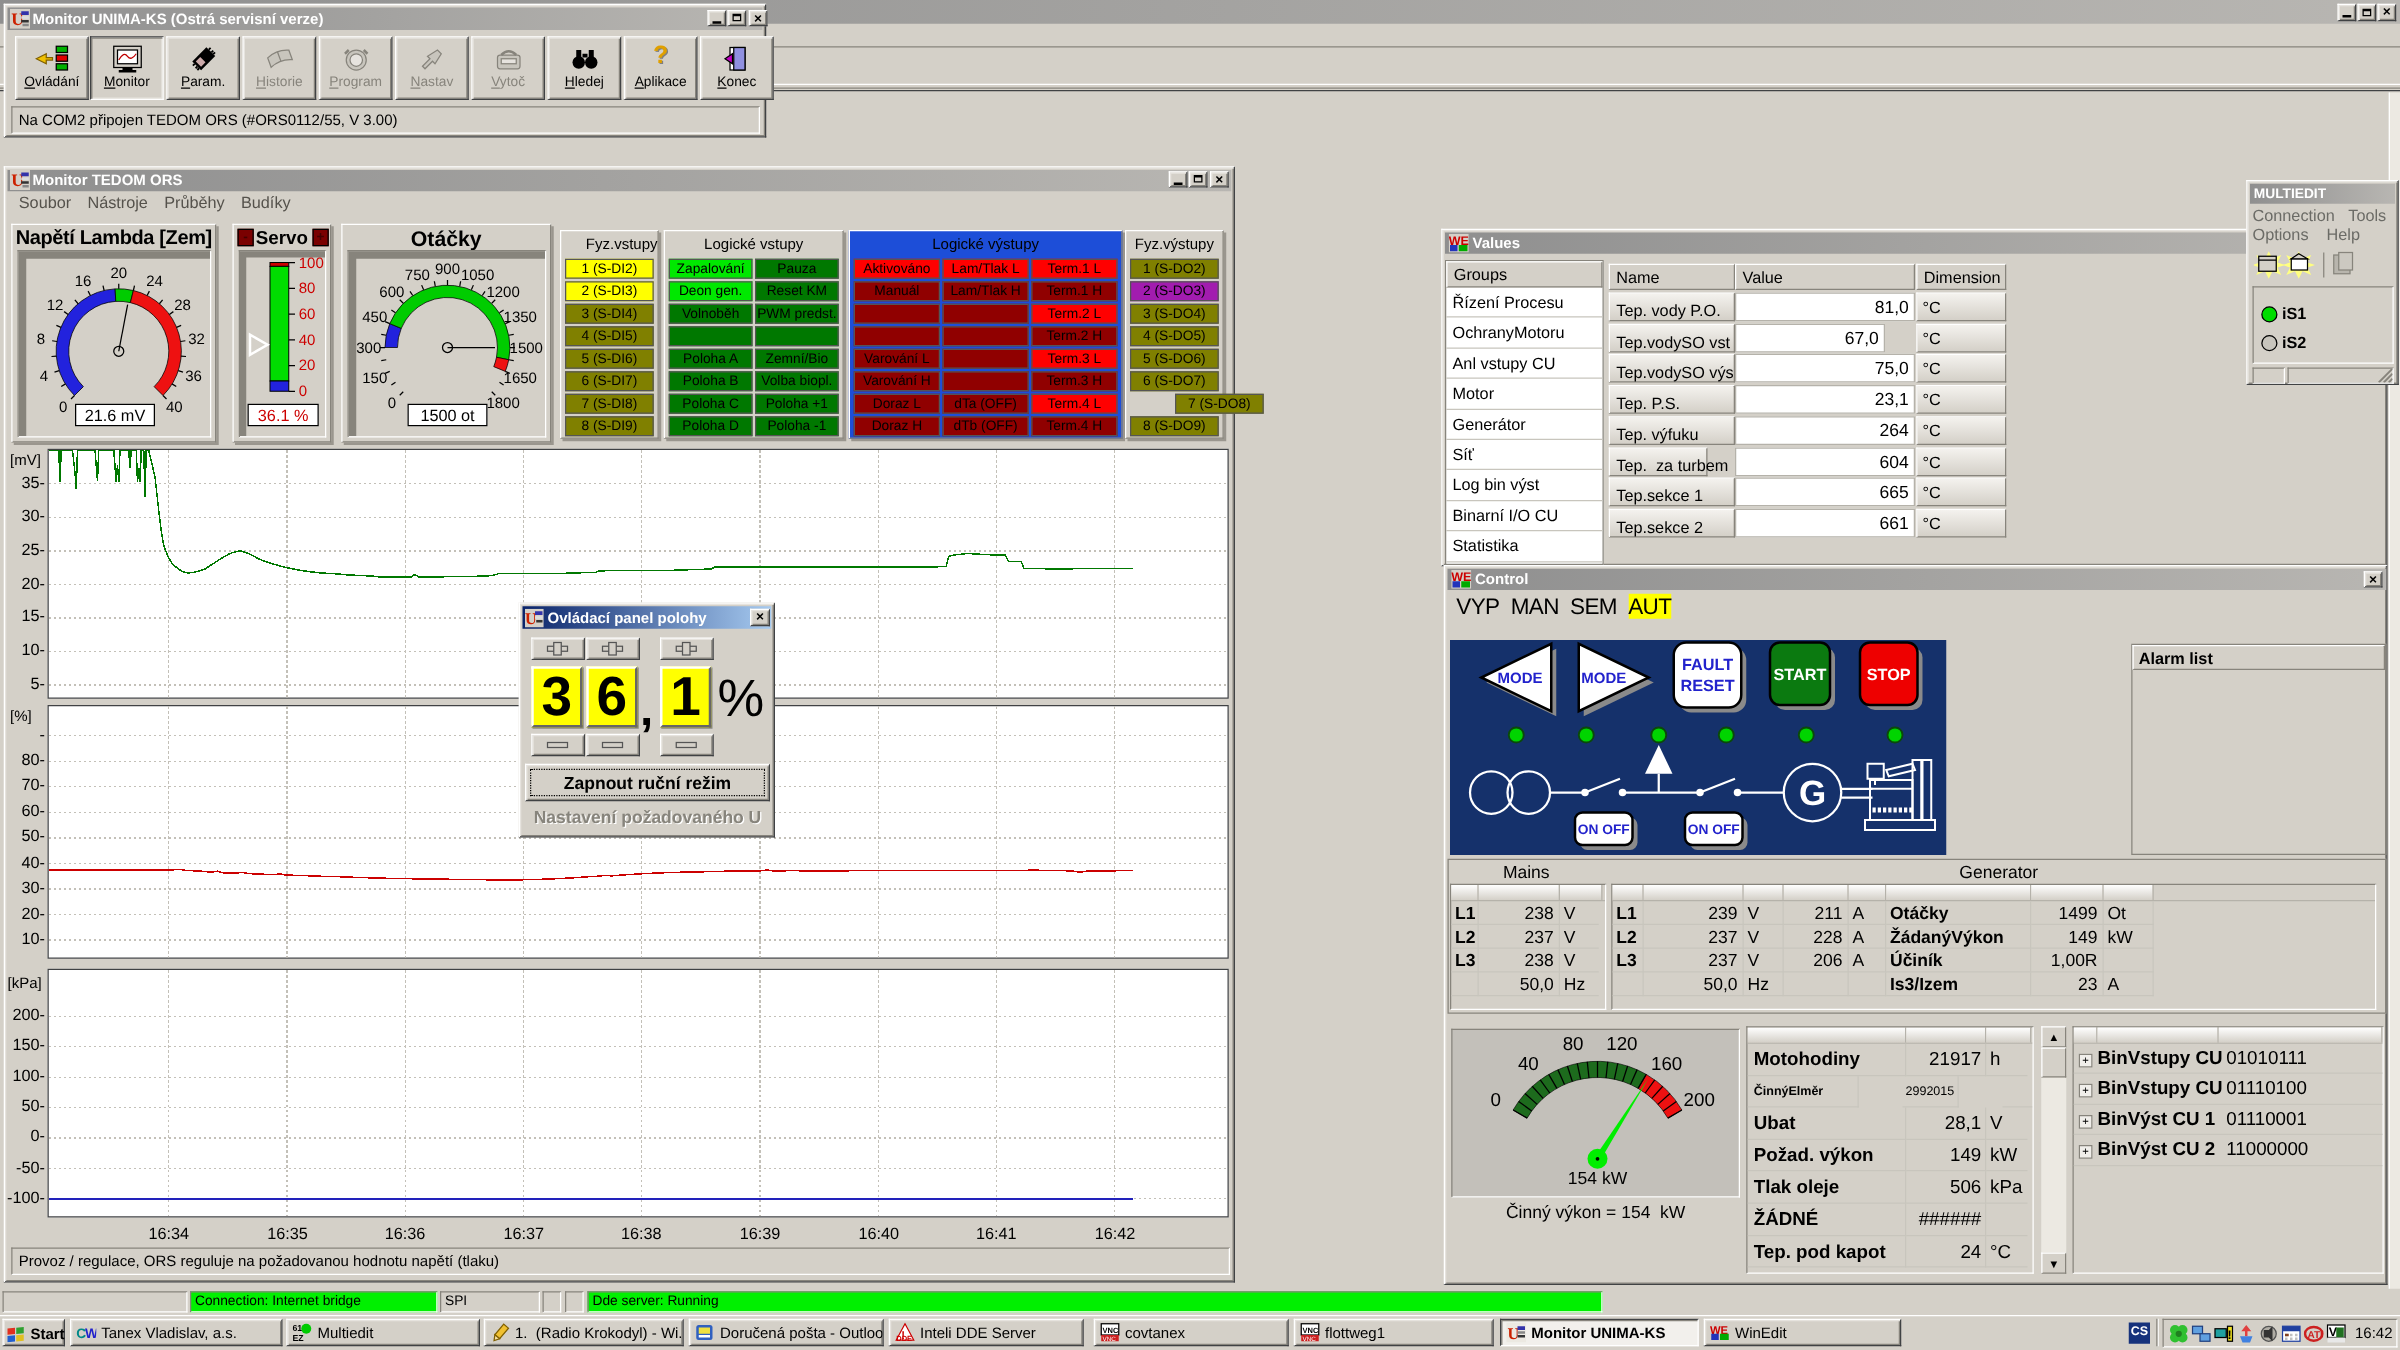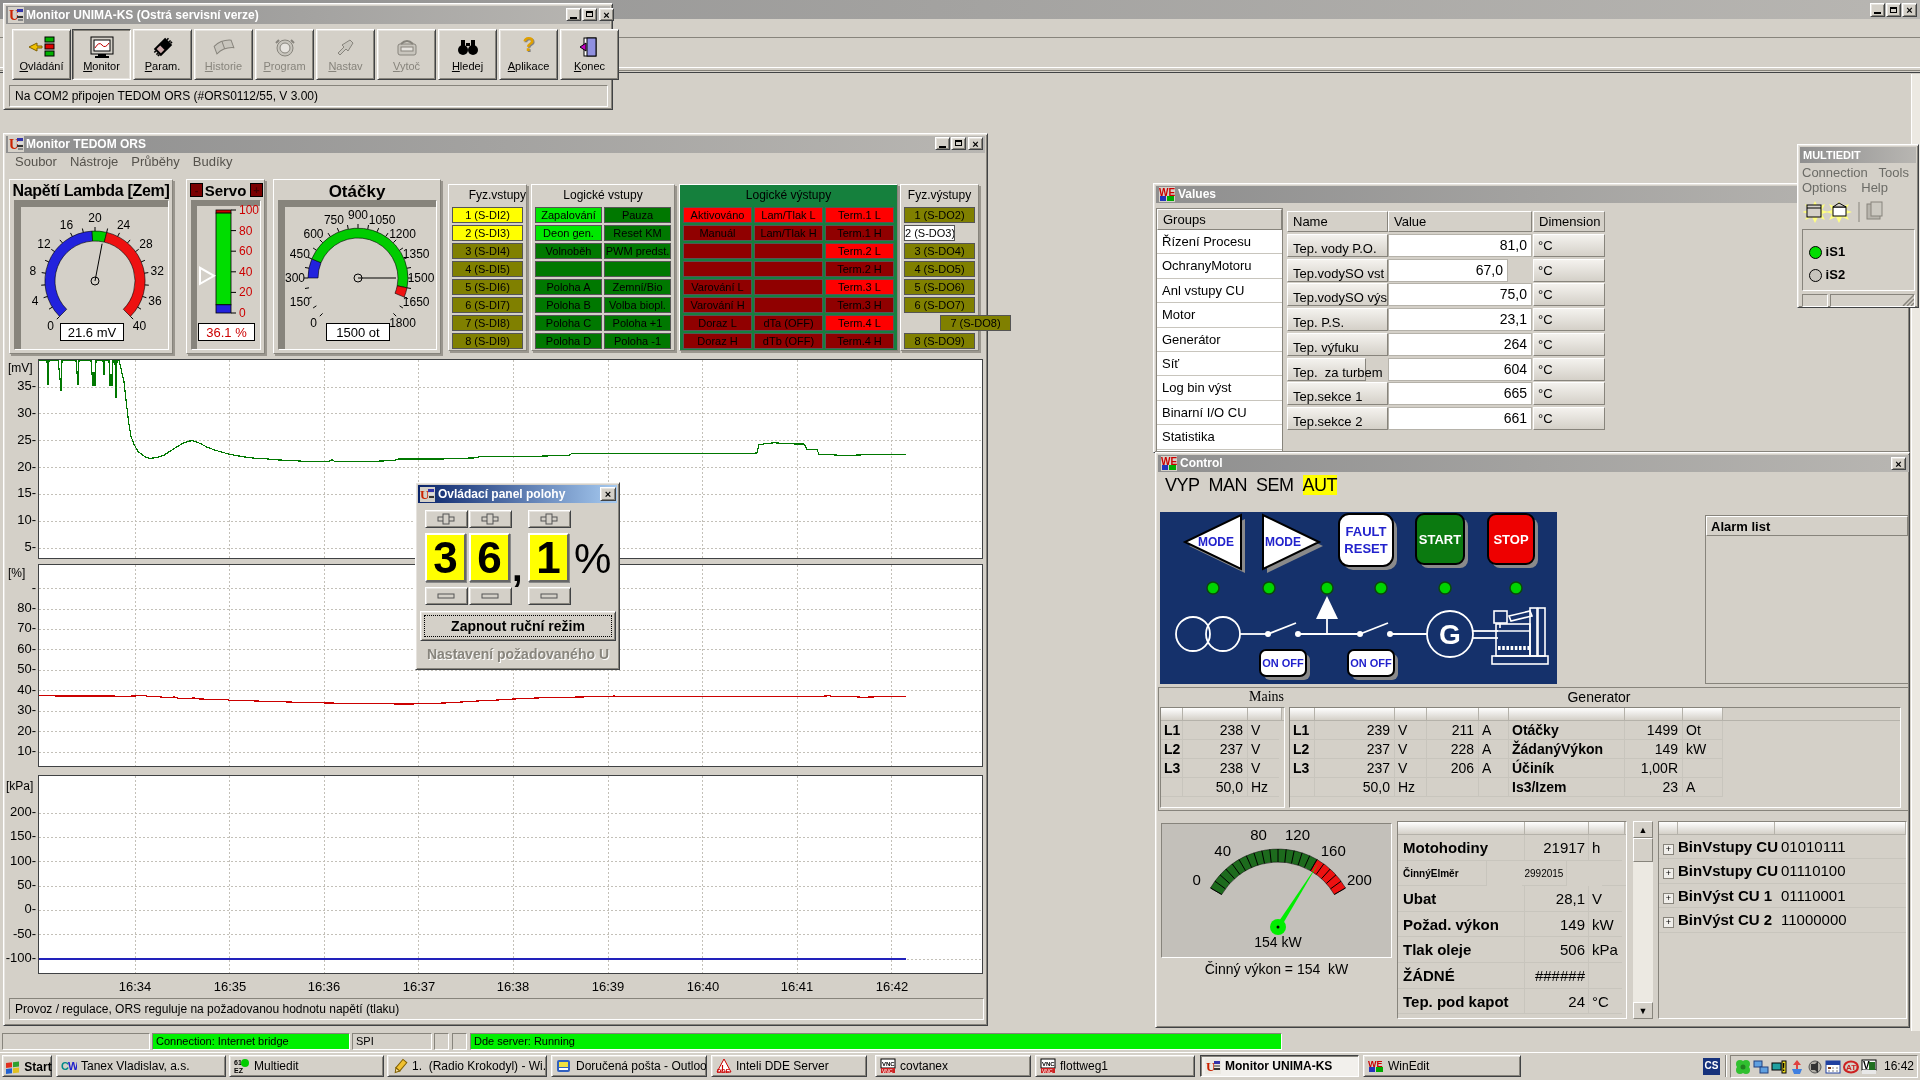--- a/index.html
+++ b/index.html
@@ -434,21 +434,21 @@
         <div class="abs" style="left:3px;top:148px;width:67px;height:16px;background:#007800;border:1px solid #555;font-size:11px;line-height:14px;text-align:center;color:#000;white-space:nowrap;overflow:hidden;">Poloha D</div>
         <div class="abs" style="left:72px;top:22px;width:67px;height:16px;background:#007800;border:1px solid #555;font-size:11px;line-height:14px;text-align:center;color:#000;white-space:nowrap;overflow:hidden;">Pauza</div>
         <div class="abs" style="left:72px;top:40px;width:67px;height:16px;background:#007800;border:1px solid #555;font-size:11px;line-height:14px;text-align:center;color:#000;white-space:nowrap;overflow:hidden;">Reset KM</div>
         <div class="abs" style="left:72px;top:58px;width:67px;height:16px;background:#007800;border:1px solid #555;font-size:11px;line-height:14px;text-align:center;color:#000;white-space:nowrap;overflow:hidden;">PWM predst.</div>
         <div class="abs" style="left:72px;top:76px;width:67px;height:16px;background:#007800;border:1px solid #555;font-size:11px;line-height:14px;text-align:center;color:#000;white-space:nowrap;overflow:hidden;"></div>
         <div class="abs" style="left:72px;top:94px;width:67px;height:16px;background:#007800;border:1px solid #555;font-size:11px;line-height:14px;text-align:center;color:#000;white-space:nowrap;overflow:hidden;">Zemní/Bio</div>
         <div class="abs" style="left:72px;top:112px;width:67px;height:16px;background:#007800;border:1px solid #555;font-size:11px;line-height:14px;text-align:center;color:#000;white-space:nowrap;overflow:hidden;">Volba biopl.</div>
         <div class="abs" style="left:72px;top:130px;width:67px;height:16px;background:#007800;border:1px solid #555;font-size:11px;line-height:14px;text-align:center;color:#000;white-space:nowrap;overflow:hidden;">Poloha +1</div>
         <div class="abs" style="left:72px;top:148px;width:67px;height:16px;background:#007800;border:1px solid #555;font-size:11px;line-height:14px;text-align:center;color:#000;white-space:nowrap;overflow:hidden;">Poloha -1</div>
       </div>
-      <div class="abs out1" style="left:675px;top:50px;width:219px;height:167px;background:#15803d;box-shadow:2px 2px 0 #9a968e;">
+      <div class="abs out1" style="left:675px;top:50px;width:219px;height:167px;background:#1d4ed8;box-shadow:2px 2px 0 #9a968e;">
         <div style="text-align:center;font-size:12px;padding-top:3px;height:19px;">Logické výstupy</div>
         <div class="abs" style="left:3px;top:22px;width:69px;height:16px;background:#ff0000;border:1px solid #555;font-size:11px;line-height:14px;text-align:center;color:#000;white-space:nowrap;overflow:hidden;">Aktivováno</div>
         <div class="abs" style="left:3px;top:40px;width:69px;height:16px;background:#900000;border:1px solid #555;font-size:11px;line-height:14px;text-align:center;color:#000;white-space:nowrap;overflow:hidden;">Manuál</div>
         <div class="abs" style="left:3px;top:58px;width:69px;height:16px;background:#900000;border:1px solid #555;font-size:11px;line-height:14px;text-align:center;color:#000;white-space:nowrap;overflow:hidden;"></div>
         <div class="abs" style="left:3px;top:76px;width:69px;height:16px;background:#900000;border:1px solid #555;font-size:11px;line-height:14px;text-align:center;color:#000;white-space:nowrap;overflow:hidden;"></div>
         <div class="abs" style="left:3px;top:94px;width:69px;height:16px;background:#900000;border:1px solid #555;font-size:11px;line-height:14px;text-align:center;color:#000;white-space:nowrap;overflow:hidden;">Varování L</div>
         <div class="abs" style="left:3px;top:112px;width:69px;height:16px;background:#900000;border:1px solid #555;font-size:11px;line-height:14px;text-align:center;color:#000;white-space:nowrap;overflow:hidden;">Varování H</div>
         <div class="abs" style="left:3px;top:130px;width:69px;height:16px;background:#900000;border:1px solid #555;font-size:11px;line-height:14px;text-align:center;color:#000;white-space:nowrap;overflow:hidden;">Doraz L</div>
         <div class="abs" style="left:3px;top:148px;width:69px;height:16px;background:#900000;border:1px solid #555;font-size:11px;line-height:14px;text-align:center;color:#000;white-space:nowrap;overflow:hidden;">Doraz H</div>
         <div class="abs" style="left:74px;top:22px;width:69px;height:16px;background:#ff0000;border:1px solid #555;font-size:11px;line-height:14px;text-align:center;color:#000;white-space:nowrap;overflow:hidden;">Lam/Tlak L</div>
@@ -464,21 +464,21 @@
         <div class="abs" style="left:145px;top:58px;width:69px;height:16px;background:#ff0000;border:1px solid #555;font-size:11px;line-height:14px;text-align:center;color:#000;white-space:nowrap;overflow:hidden;">Term.2 L</div>
         <div class="abs" style="left:145px;top:76px;width:69px;height:16px;background:#900000;border:1px solid #555;font-size:11px;line-height:14px;text-align:center;color:#000;white-space:nowrap;overflow:hidden;">Term.2 H</div>
         <div class="abs" style="left:145px;top:94px;width:69px;height:16px;background:#ff0000;border:1px solid #555;font-size:11px;line-height:14px;text-align:center;color:#000;white-space:nowrap;overflow:hidden;">Term.3 L</div>
         <div class="abs" style="left:145px;top:112px;width:69px;height:16px;background:#900000;border:1px solid #555;font-size:11px;line-height:14px;text-align:center;color:#000;white-space:nowrap;overflow:hidden;">Term.3 H</div>
         <div class="abs" style="left:145px;top:130px;width:69px;height:16px;background:#ff0000;border:1px solid #555;font-size:11px;line-height:14px;text-align:center;color:#000;white-space:nowrap;overflow:hidden;">Term.4 L</div>
         <div class="abs" style="left:145px;top:148px;width:69px;height:16px;background:#900000;border:1px solid #555;font-size:11px;line-height:14px;text-align:center;color:#000;white-space:nowrap;overflow:hidden;">Term.4 H</div>
       </div>
       <div class="abs out1" style="left:896px;top:50px;width:79px;height:167px;background:#d4d0c8;box-shadow:2px 2px 0 #9a968e;">
         <div style="text-align:center;font-size:12px;padding-top:3px;height:19px;">Fyz.výstupy</div>
         <div class="abs" style="left:3px;top:22px;width:71px;height:16px;background:#808000;border:1px solid #555;font-size:11px;line-height:14px;text-align:center;color:#000;white-space:nowrap;overflow:hidden;">1 (S-DO2)</div>
-        <div class="abs" style="left:3px;top:40px;width:51px;height:16px;background:#ffffff;border:1px solid #555;font-size:11px;line-height:14px;text-align:center;color:#000;white-space:nowrap;overflow:hidden;">2 (S-DO3)</div>
+        <div class="abs" style="left:3px;top:40px;width:71px;height:16px;background:#a21caf;border:1px solid #555;font-size:11px;line-height:14px;text-align:center;color:#000;white-space:nowrap;overflow:hidden;">2 (S-DO3)</div>
         <div class="abs" style="left:3px;top:58px;width:71px;height:16px;background:#808000;border:1px solid #555;font-size:11px;line-height:14px;text-align:center;color:#000;white-space:nowrap;overflow:hidden;">3 (S-DO4)</div>
         <div class="abs" style="left:3px;top:76px;width:71px;height:16px;background:#808000;border:1px solid #555;font-size:11px;line-height:14px;text-align:center;color:#000;white-space:nowrap;overflow:hidden;">4 (S-DO5)</div>
         <div class="abs" style="left:3px;top:94px;width:71px;height:16px;background:#808000;border:1px solid #555;font-size:11px;line-height:14px;text-align:center;color:#000;white-space:nowrap;overflow:hidden;">5 (S-DO6)</div>
         <div class="abs" style="left:3px;top:112px;width:71px;height:16px;background:#808000;border:1px solid #555;font-size:11px;line-height:14px;text-align:center;color:#000;white-space:nowrap;overflow:hidden;">6 (S-DO7)</div>
         <div class="abs" style="left:3px;top:130px;width:71px;height:16px;background:#808000;border:1px solid #555;font-size:11px;line-height:14px;text-align:center;color:#000;white-space:nowrap;overflow:hidden;margin-left:36px;">7 (S-DO8)</div>
         <div class="abs" style="left:3px;top:148px;width:71px;height:16px;background:#808000;border:1px solid #555;font-size:11px;line-height:14px;text-align:center;color:#000;white-space:nowrap;overflow:hidden;">8 (S-DO9)</div>
       </div>
     </div>
   <div id="charts">
       <div class="abs" style="left:34px;top:225px;width:945px;height:200px;background:#fff;border:1px solid #404244;">
@@ -709,21 +709,21 @@
         <text x="123" y="155" font-size="11" font-weight="bold" fill="#2222cc" text-anchor="middle">ON OFF</text>
         <rect x="192" y="142" width="46" height="26" rx="6" fill="#8a8a8a"></rect>
         <rect x="188" y="138" width="46" height="26" rx="6" fill="#fff" stroke="#000" stroke-width="2"></rect>
         <text x="211" y="155" font-size="11" font-weight="bold" fill="#2222cc" text-anchor="middle">ON OFF</text>
       </svg>
     </div>
     <div class="abs" style="left:549px;top:62px;width:204px;height:169px;border:1px solid #87847c;background:#d4d0c8;">
       <div class="out1" style="height:20px;font-size:13px;font-weight:bold;line-height:19px;padding-left:4px;background:#d4d0c8;">Alarm list</div>
     </div>
     <div class="abs" style="left:2px;top:234px;width:751px;height:124px;border:1px solid #87847c;background:#d4d0c8;"></div>
-    <div class="abs" style="left:2px;top:236px;width:126px;height:17px;text-align:right;font-size:14px;font-family:Liberation Serif, serif;">Mains</div>
+    <div class="abs" style="left:2px;top:236px;width:126px;height:17px;text-align:center;font-size:14px;">Mains</div>
     <div class="abs" style="left:380px;top:236px;width:126px;height:17px;text-align:center;font-size:14px;">Generator</div>
     <div class="abs in1" style="left:4px;top:254px;width:125px;height:101px;background:#d4d0c8;">
       <div style="height:13px;border-bottom:1px solid #b5b2aa;display:flex;">
         <div style="width:22px;background:linear-gradient(#fff,#d4d0c8);border-right:1px solid #b5b2aa;"></div>
         <div style="width:65px;background:linear-gradient(#fff,#d4d0c8);border-right:1px solid #b5b2aa;"></div>
         <div style="width:34px;background:linear-gradient(#fff,#d4d0c8);border-right:1px solid #b5b2aa;"></div>
       </div>
       <div style="height:19px;display:flex;font-size:14px;line-height:19px;">
         <div style="width:22px;font-weight:bold;padding-left:3px;border-right:1px solid #c8c5bd;border-bottom:1px solid #c8c5bd;">L1</div>
         <div style="width:65px;text-align:right;padding-right:4px;border-right:1px solid #c8c5bd;border-bottom:1px solid #c8c5bd;">238</div>

